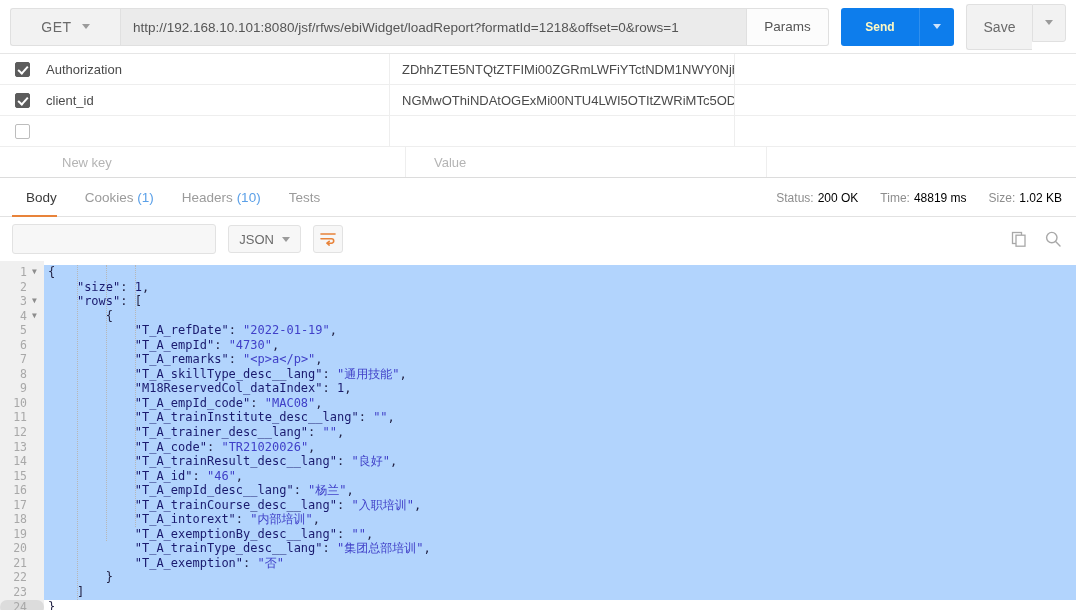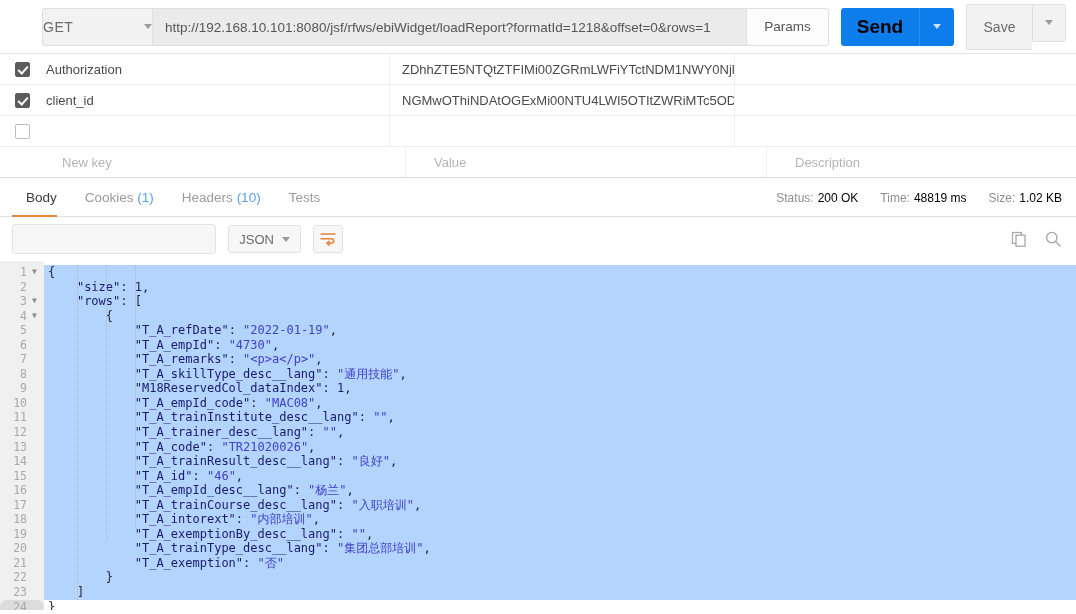--- a/index.html
+++ b/index.html
@@ -22,32 +22,31 @@
     align-items: center;
     height: 54px;
     padding: 0 10px 0 10px;
     box-sizing: border-box;
     background: #ffffff;
     border-bottom: 1px solid #e6e6e6;
   }
   .method-box {
     display: flex;
     align-items: center;
-    justify-content: space-between;
+    justify-content: center;
     gap: 10px;
     width: 110px;
     height: 38px;
     background: #f2f2f2;
     border: 1px solid #e0e0e0;
     border-right: none;
     border-radius: 3px 0 0 3px;
     box-sizing: border-box;
     cursor: pointer;
     flex: none;
-    margin-left: 32px;
   }
   .method-label {
     font-size: 14px;
     color: #6a6a6a;
     letter-spacing: .5px;
   }
   .chev {
     width: 0; height: 0;
     border-left: 4px solid transparent;
     border-right: 4px solid transparent;
@@ -83,22 +82,22 @@
     justify-content: center;
     border-radius: 0 3px 3px 0;
     cursor: pointer;
     flex: none;
   }
   .send-group { display: flex; flex: none; margin-left: 12px; }
   .send-btn {
     height: 38px;
     width: 78px;
     background: #0d7dec;
-    color: #000000;
-    font-size: 19px;
+    color: #fef9c3;
+    font-size: 12px;
     font-weight: bold;
     display: flex;
     align-items: center;
     justify-content: center;
     border-radius: 3px 0 0 3px;
     cursor: pointer;
   }
   .send-caret {
     height: 38px;
     width: 34px;
@@ -452,21 +451,20 @@
       <div class="cb"></div>
     </div>
     <div class="hcell-key"></div>
     <div class="hcell-val"></div>
     <div class="hcell-desc"></div>
   </div>
   <div class="hrow last">
     <div class="hcell-check"></div>
     <div class="hcell-key ph">New key</div>
     <div class="hcell-val ph">Value</div>
-    <div class="hcell-desc ph">Description</div>
   </div>
 </div>
 
 <div class="resp-tabbar">
   <div class="rtab active">
     <span>Body</span>
   </div>
   <div class="rtab">
     <span>Cookies</span>
     <span class="cnt">(1)</span>

